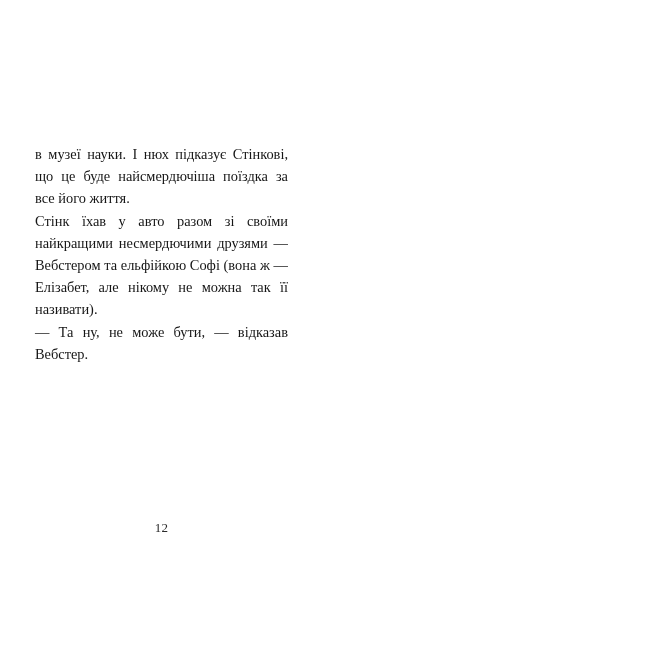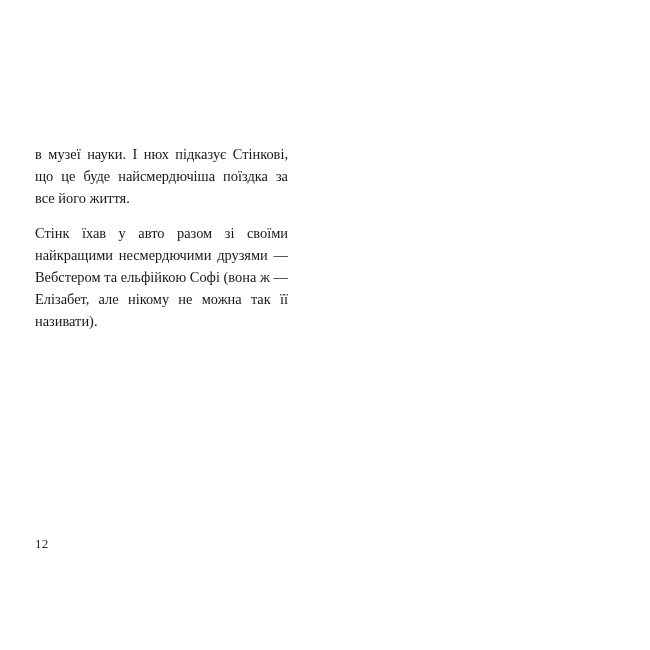--- a/index.html
+++ b/index.html
@@ -38,50 +38,51 @@
     line-height: 22.2px;
     text-align: justify;
     text-justify: inter-word;
     hyphens: manual;
     color: #161616;
   }
   .textblock p {
     margin: 0;
     text-indent: 0;
   }
-  .textblock p + p { margin-top: 12px; }
+  .textblock p + p { margin-top: 0; }
   .p-indent { text-indent: 1.55em; }
 
   .left-text {
     left: 35px;
     top: 143px;
     width: 253px;
   }
 
   
   .folio {
     position: absolute;
-    top: 536px;
+    top: 520px;
     font-size: 13px;
-    text-align: left;
+    text-align: center;
     color: #2a2a2a;
     letter-spacing: .2px;
   }
   .folio-left  { left: 35px;  width: 253px; }
 </style>
 </head>
 <body>
 
 <div class="spread">
 
   <div class="page page-left">
 
     <div class="textblock left-text">
       <p>в музеї науки. І нюх підказує Стінкові, що це буде найсмердючіша поїздка за все його життя.</p>
       <p class="p-indent">Стінк їхав у авто разом зі своїми найкращими несмердючими друзями — Вебстером та ельфійкою Софі (вона ж — Елізабет, але нікому не можна так її називати).</p>
+      <p class="p-indent">— Та ну, не може бути, — відказав Вебстер.</p>
     </div>
 
     <div class="folio folio-left">12</div>
   </div>
 
   <div class="page page-right">
 
     
     
 

